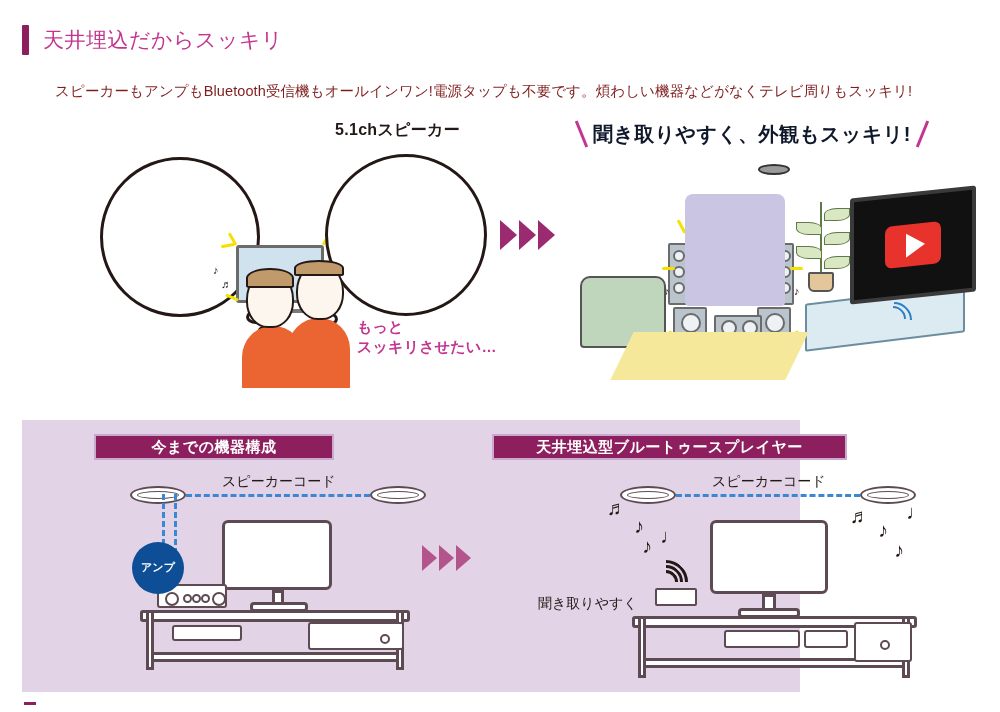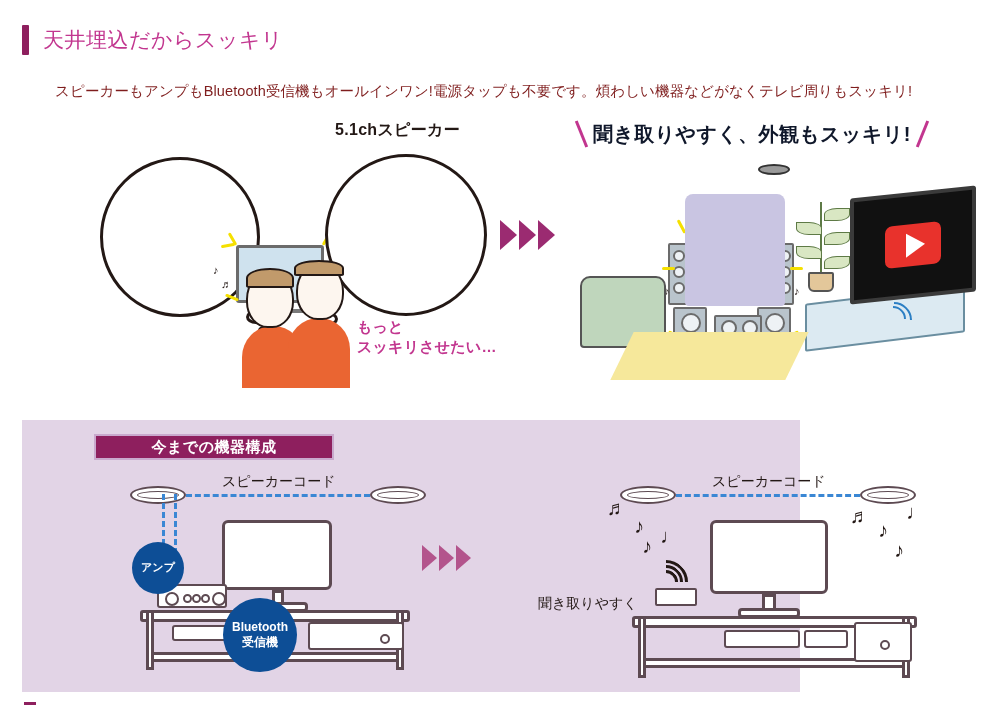--- a/index.html
+++ b/index.html
@@ -639,20 +639,21 @@
     <div class="wave" style="left:300px;top:142px;width:22px;height:22px;transform:rotate(45deg);"></div>
     <div class="wave" style="left:296px;top:138px;width:32px;height:32px;transform:rotate(45deg);"></div>
     <div class="sofa"></div>
     <div class="rug"></div>
   </div>
 </div>
 
 <div class="panel">
 
   <div class="panel-header ph-left">今までの機器構成</div>
+  <div class="panel-header ph-right">天井埋込型ブルートゥースプレイヤー</div>
 
   <div class="cord-label cl-left">スピーカーコード</div>
   <div class="ceil-light cl1"></div>
   <div class="ceil-light cl2"></div>
 
   <div class="dashline" style="left:164px;top:74px;width:184px;"></div>
   <div class="dashvert" style="left:140px;top:74px;height:96px;"></div>
   <div class="dashvert" style="left:152px;top:74px;height:96px;"></div>
 
   <div class="panel-tv ptv-left"></div>
@@ -670,22 +671,20 @@
   <div class="stand shelf-left-top"></div>
   <div class="stand shelf-left-bot"></div>
   <div class="leg" style="left:124px;top:190px;width:8px;height:60px;"></div>
   <div class="leg" style="left:374px;top:190px;width:8px;height:60px;"></div>
   <div class="device" style="left:150px;top:205px;width:70px;height:16px;"></div>
   <div class="device" style="left:286px;top:202px;width:96px;height:28px;">
     <div class="dot" style="left:70px;top:10px;width:6px;height:6px;"></div>
   </div>
 
   <div class="badge badge-amp">アンプ</div>
-  <div class="badge badge-bt">Bluetooth
-受信機</div>
 
   <div class="panel-chevrons">
     <div class="panel-chev"></div>
     <div class="panel-chev"></div>
     <div class="panel-chev"></div>
   </div>
 
   <div class="cord-label cl-right">スピーカーコード</div>
   <div class="ceil-light cl3"></div>
   <div class="ceil-light cl4"></div>

